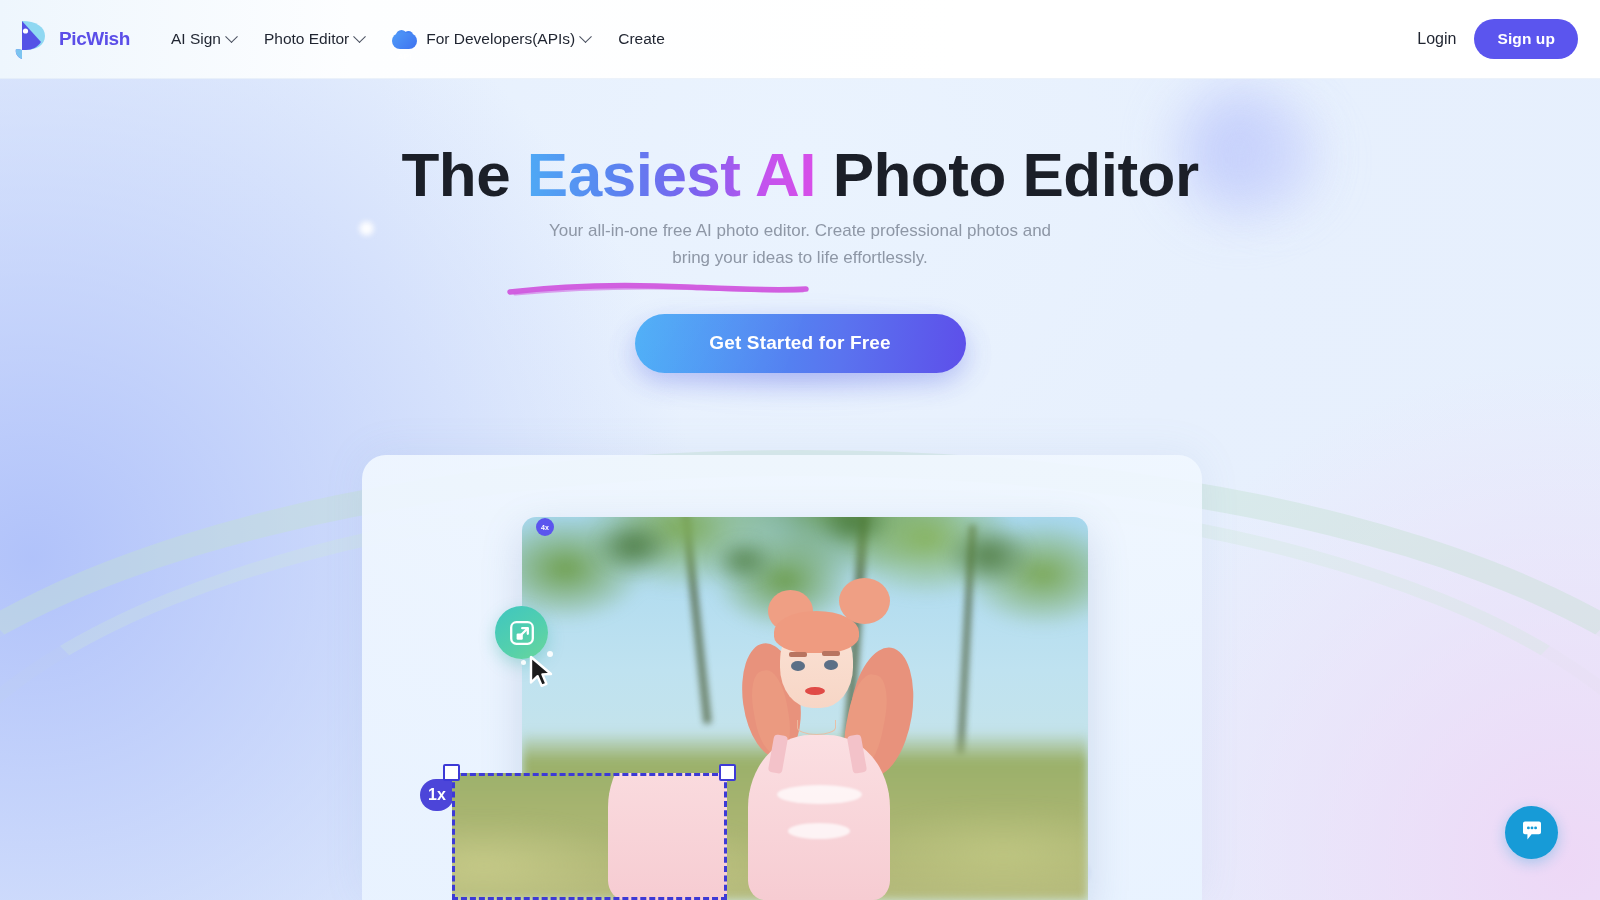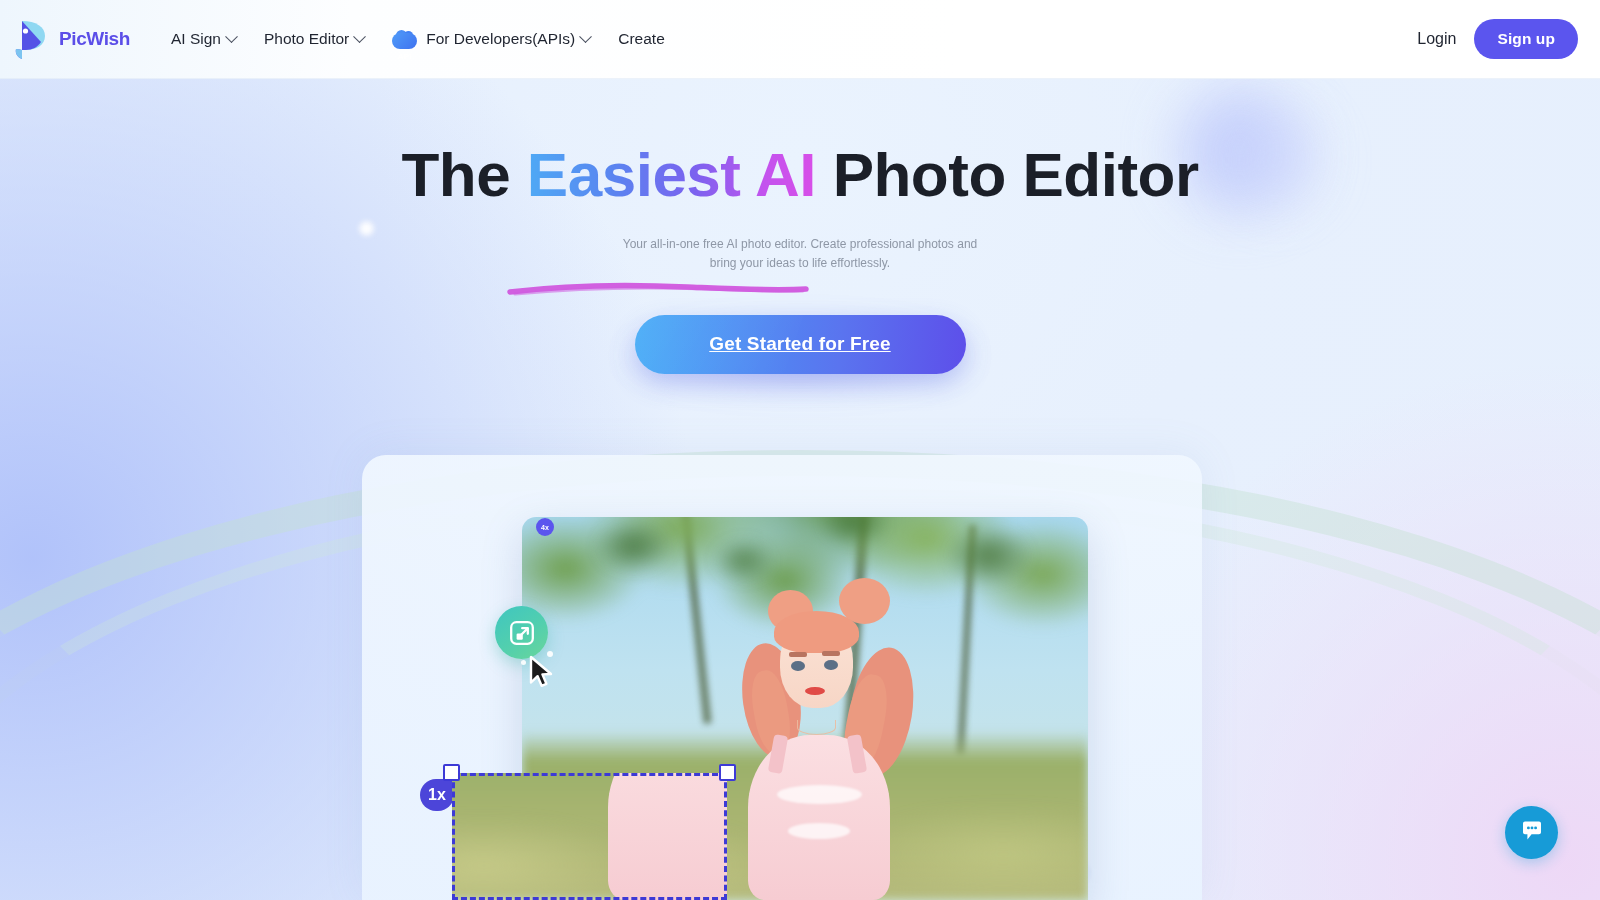--- a/index.html
+++ b/index.html
@@ -138,22 +138,22 @@
     position:relative; display:inline-block;
     background:linear-gradient(90deg,#4ea9f5 0%, #5a84f0 30%, #7b62ef 58%, #c353ee 82%, #d84fe8 100%);
     -webkit-background-clip:text; background-clip:text;
     -webkit-text-fill-color:transparent; color:transparent;
   }
   #underline {
     position:absolute; left:507px; top:203px; width:302px; height:15px;
     pointer-events:none;
   }
   #sub {
-    text-align:center; margin-top:26px;
-    font-size:12px; color:#8e97a6; line-height:1.58;
+    text-align:center; margin-top:9px;
+    font-size:17px; color:#8e97a6; line-height:1.58;
   }
   #cta-wrap { text-align:center; margin-top:42px; position:relative; }
   #cta-glow {
     position:absolute; left:50%; top:6px; transform:translateX(-50%);
     width:360px; height:70px; border-radius:40px;
     background:radial-gradient(ellipse at center, rgba(110,120,240,.36) 0%, rgba(120,130,240,0) 72%);
     filter:blur(16px);
   }
   #cta-btn {
     position:relative;
@@ -162,21 +162,21 @@
     background:linear-gradient(95deg,#3ea8f6 0%, #4e8df3 32%, #5a74ef 62%, #5d4fea 100%);
     color:#fff; font-size:19px; font-weight:bold; letter-spacing:.15px;
     box-shadow:0 10px 26px rgba(80,95,230,.30);
     overflow:hidden;
   }
   #cta-btn .sheen {
     position:absolute; left:-10%; top:-40%; width:58%; height:190%;
     background:linear-gradient(100deg, rgba(255,255,255,.12), rgba(255,255,255,0));
     transform:skewX(-18deg); pointer-events:none;
   }
-  #cta-btn .label { position:relative; z-index:2;text-decoration:underline; }
+  #cta-btn .label { position:relative; z-index:2; }
 
   
   #panel {
     position:absolute; left:362px; top:455px; width:840px; height:445px;
     background:linear-gradient(180deg, rgba(240,247,255,.92) 0%, rgba(233,243,255,.96) 100%);
     border-radius:24px 24px 0 0;
     box-shadow:0 -2px 40px rgba(120,150,200,.10);
     z-index:12;
   }
   #photo-card {

